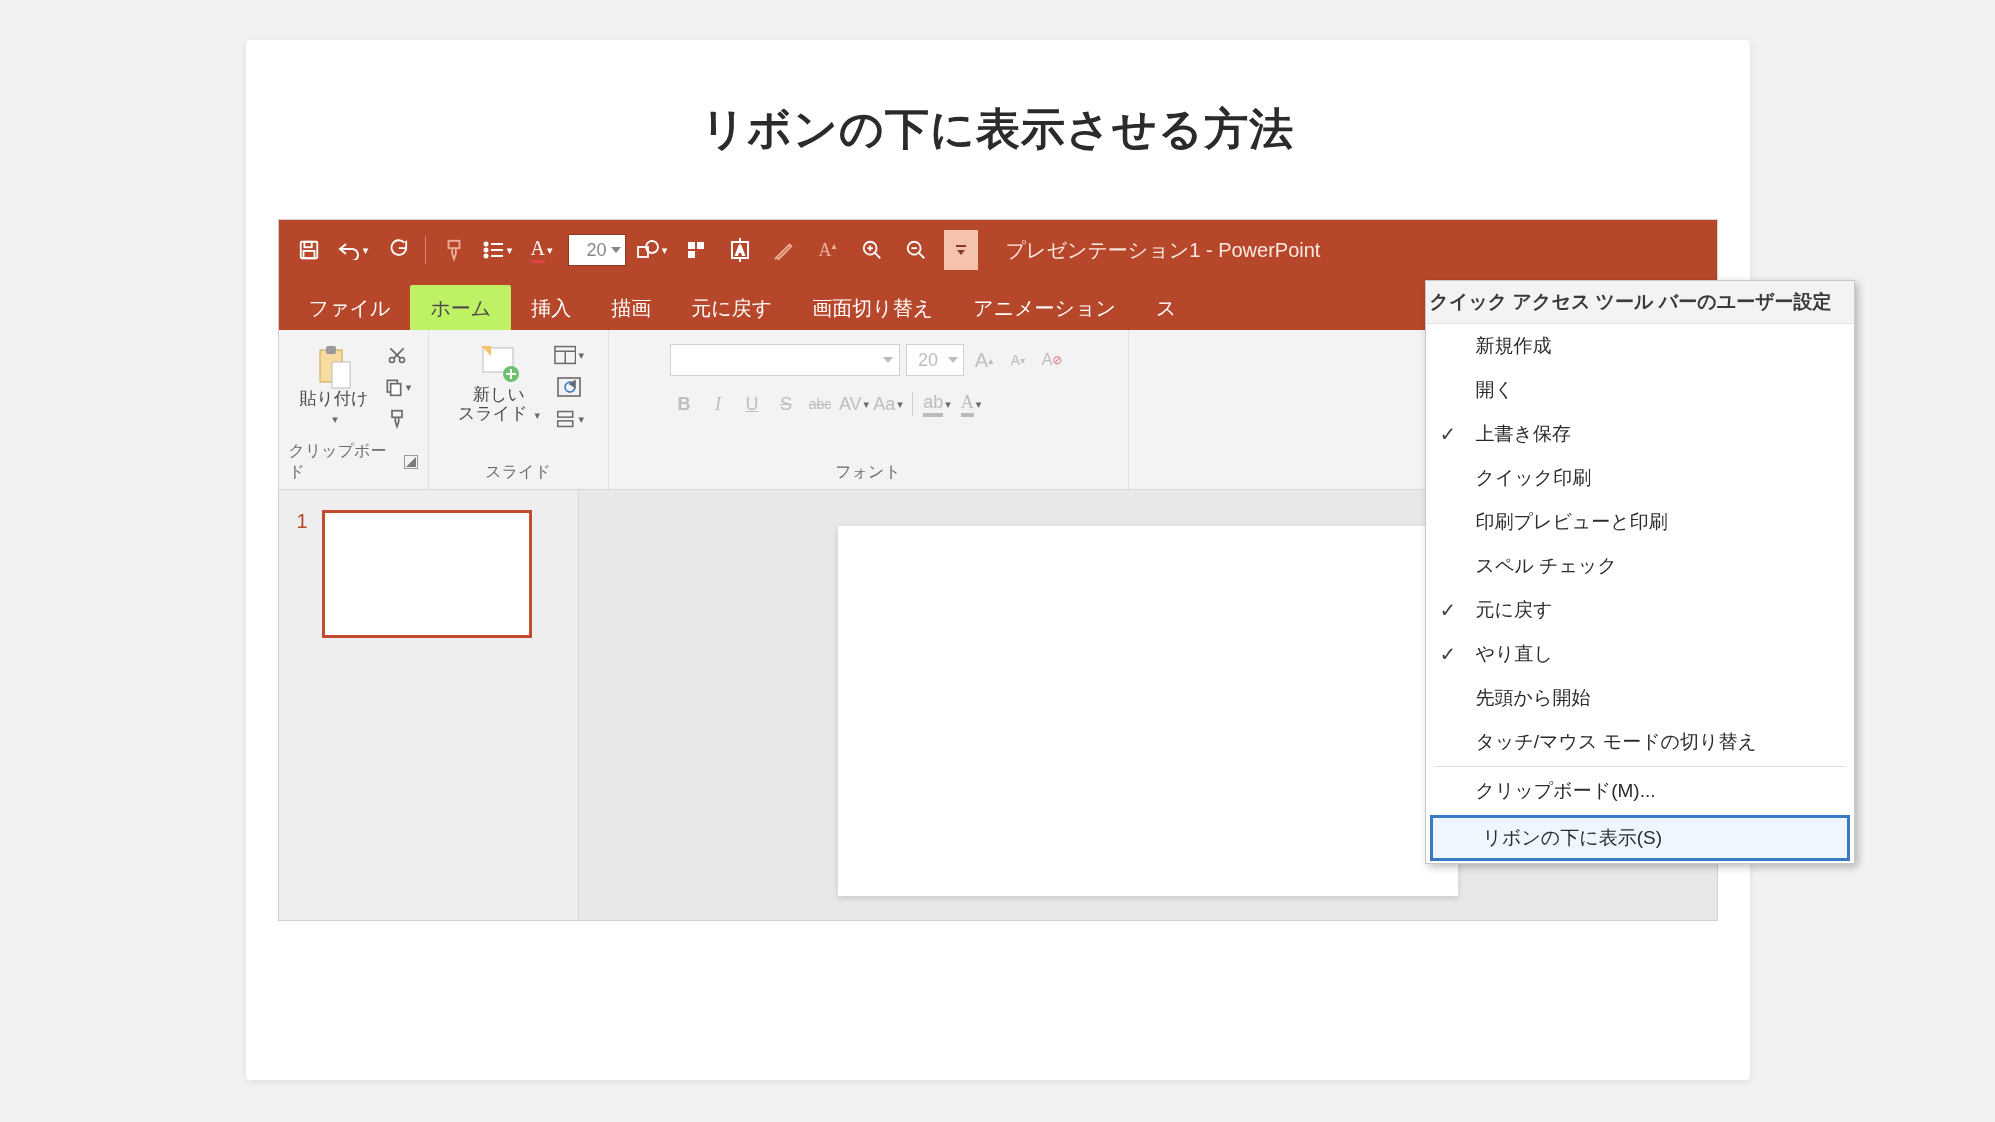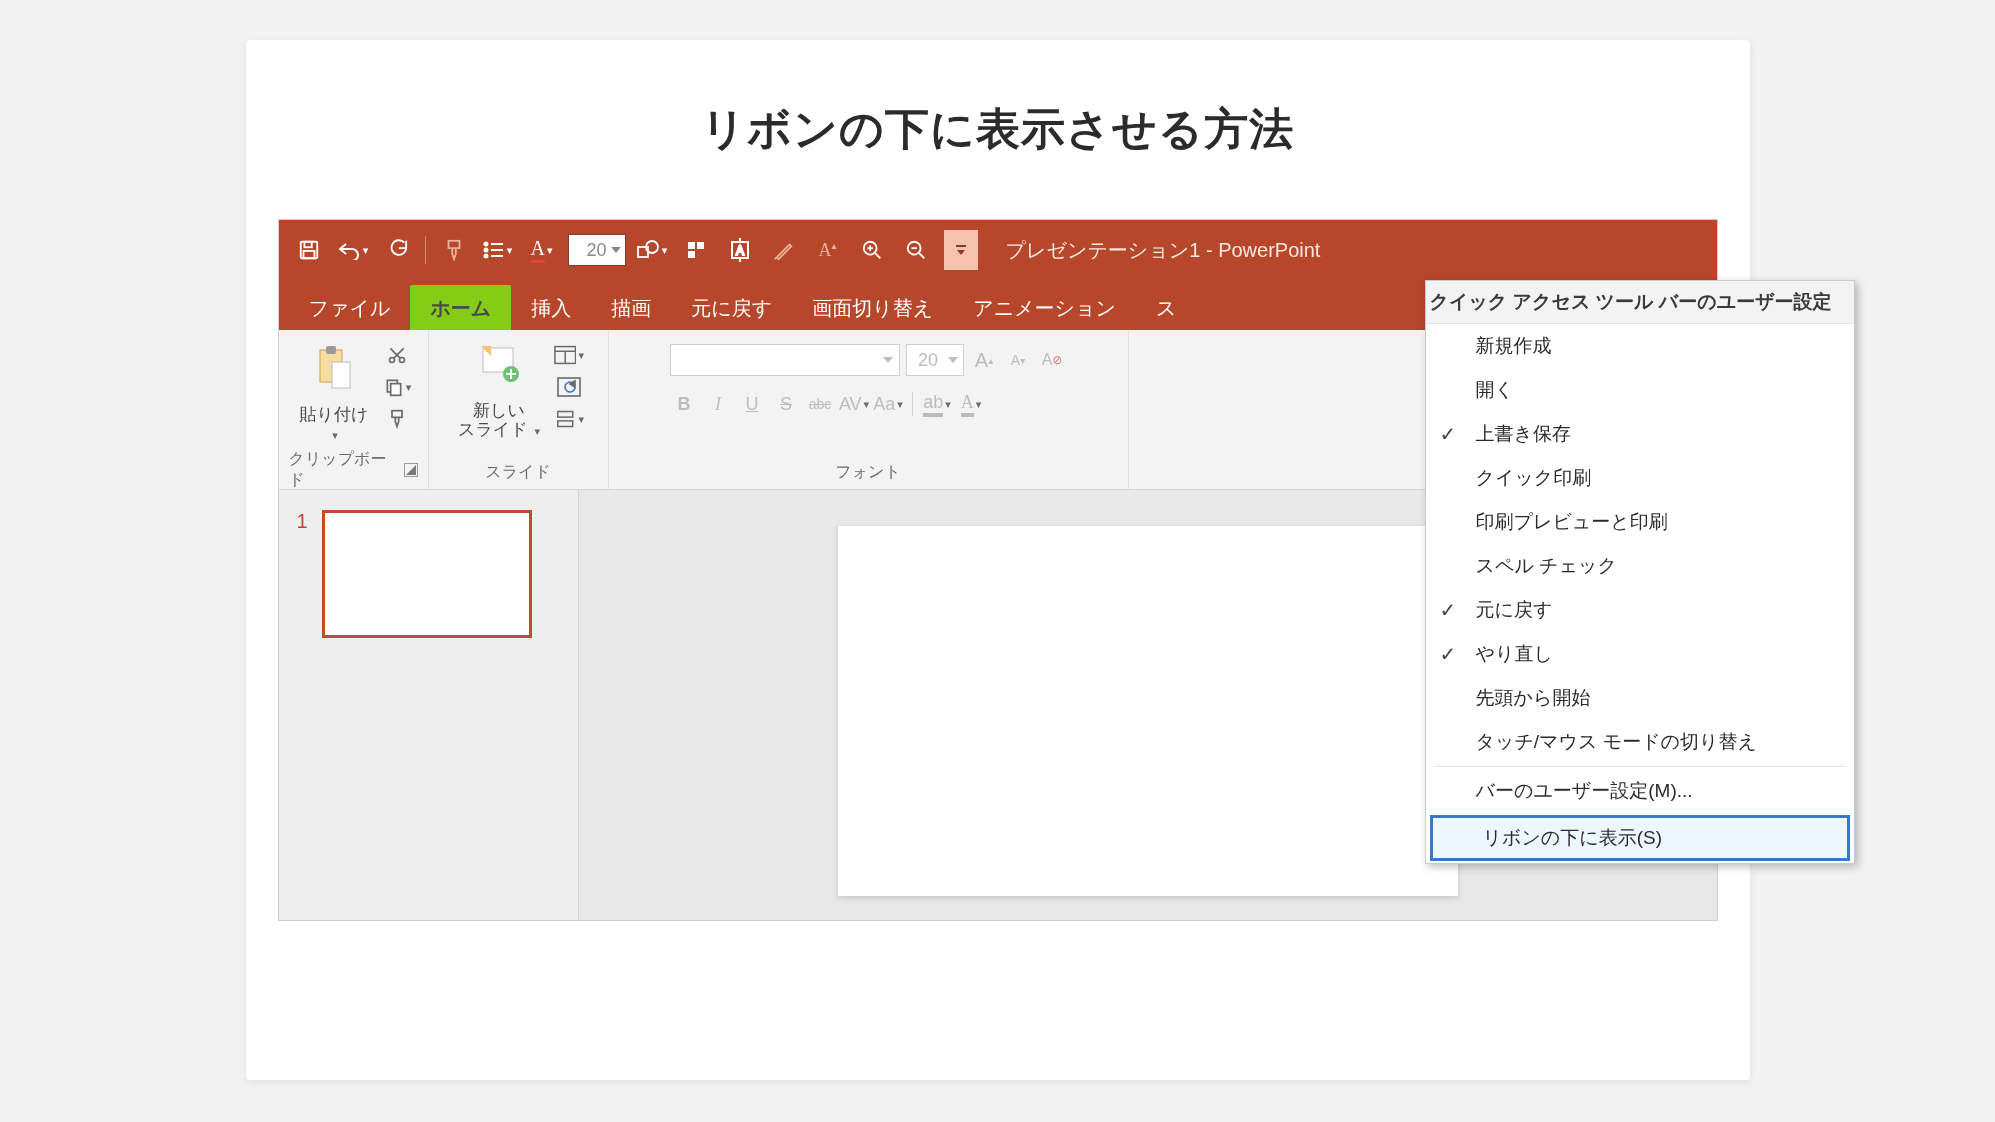--- a/index.html
+++ b/index.html
@@ -67,34 +67,34 @@
   .qat-customize svg{width:14px;height:14px;}
   .title-text { margin-left:24px;font-size:20px;color:#fce9e2;}
   
   .tabs-row {
     background:#b7472a;height:50px;display:flex;align-items:flex-end;color:#fff;
     padding:0 10px;
   }
   .tab {
     padding:10px 20px 8px;font-size:20px;cursor:pointer;
   }
-  .tab.active{background:#84cc16;color:#4a4a4a;font-weight:700;border-radius:2px 2px 0 0;}
+  .tab.active{background:#bef264;color:#4a4a4a;font-weight:400;border-radius:2px 2px 0 0;}
   
   .ribbon {
     background:#f3f3f3;height:160px;display:flex;border-bottom:1px solid #d7d7d7;flex-shrink:0;
   }
   .group {
     display:flex;flex-direction:column;align-items:center;justify-content:space-between;
     padding:8px 10px 4px;border-right:1px solid #e0e0e0;
   }
   .group-body{display:flex;align-items:flex-start;gap:8px;flex:1;}
   .group-label{font-size:16px;color:#6a6a6a;padding:2px 0;display:flex;align-items:center;gap:6px;}
   .dialog-launcher{width:14px;height:14px;border:1px solid #9a9a9a;position:relative;}
   .dialog-launcher::after{content:"";position:absolute;right:1px;bottom:1px;border-left:5px solid transparent;border-top:5px solid transparent;border-right:5px solid #7a7a7a;border-bottom:5px solid #7a7a7a;}
-  .big-btn{display:flex;flex-direction:column;align-items:center;gap:16px;padding:4px 6px;}
+  .big-btn{display:flex;flex-direction:column;align-items:center;gap:0;padding:4px 6px;}
   .big-btn .lbl{font-size:17px;color:#4a4a4a;line-height:1.1;text-align:center;}
   .mini-col{display:flex;flex-direction:column;gap:6px;padding-top:4px;}
   .mini-btn{width:30px;height:26px;display:flex;align-items:center;justify-content:center;color:#6a6a6a;font-size:17px;}
   .font-row{display:flex;align-items:center;gap:6px;color:#bdbdbd;}
   .font-combo{width:230px;height:32px;border:1px solid #d0d0d0;background:#fff;position:relative;}
   .font-combo::after{content:"";position:absolute;right:6px;top:12px;border-left:5px solid transparent;border-right:5px solid transparent;border-top:6px solid #bdbdbd;}
   .size-combo{width:58px;height:32px;border:1px solid #d0d0d0;background:#fff;display:flex;align-items:center;justify-content:center;color:#bdbdbd;position:relative;padding-right:14px;}
   .size-combo::after{content:"";position:absolute;right:5px;top:12px;border-left:5px solid transparent;border-right:5px solid transparent;border-top:6px solid #bdbdbd;}
   .font-btn{width:28px;height:28px;display:flex;align-items:center;justify-content:center;color:#bdbdbd;font-size:18px;}
   
@@ -433,21 +433,21 @@
           </div>
           <div class="dropdown-item">
             <span>先頭から開始</span>
           </div>
           <div class="dropdown-item">
             <span>タッチ/マウス モードの切り替え</span>
           </div>
         </div>
       <div class="dropdown-sep"></div>
       <div class="dropdown-item">
-        <span>バーのユーザー設定(M)...</span>
+        <span>クリップボード(M)...</span>
       </div>
       <div class="dropdown-item highlight">
         <span>リボンの下に表示(S)</span>
       </div>
     </div>
 
   </div>
 </div>
 
 </body></html>

